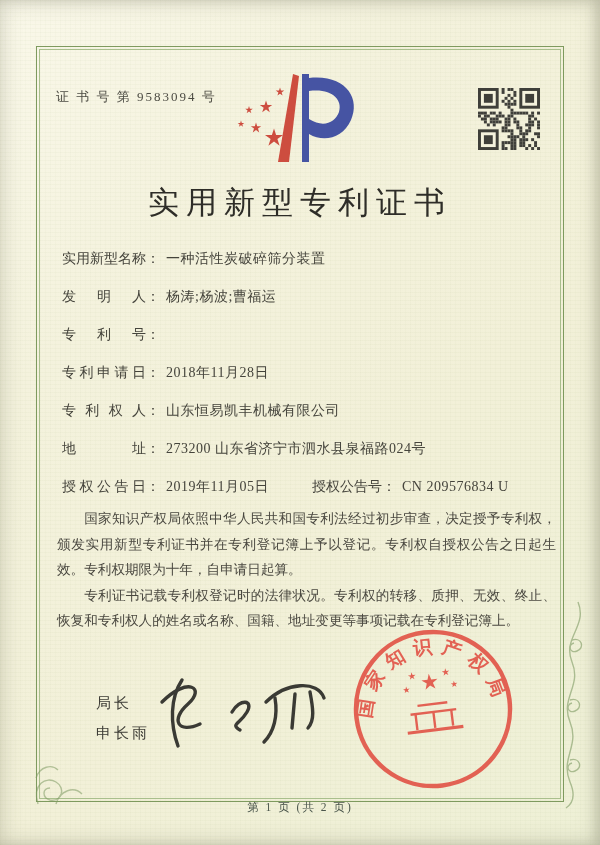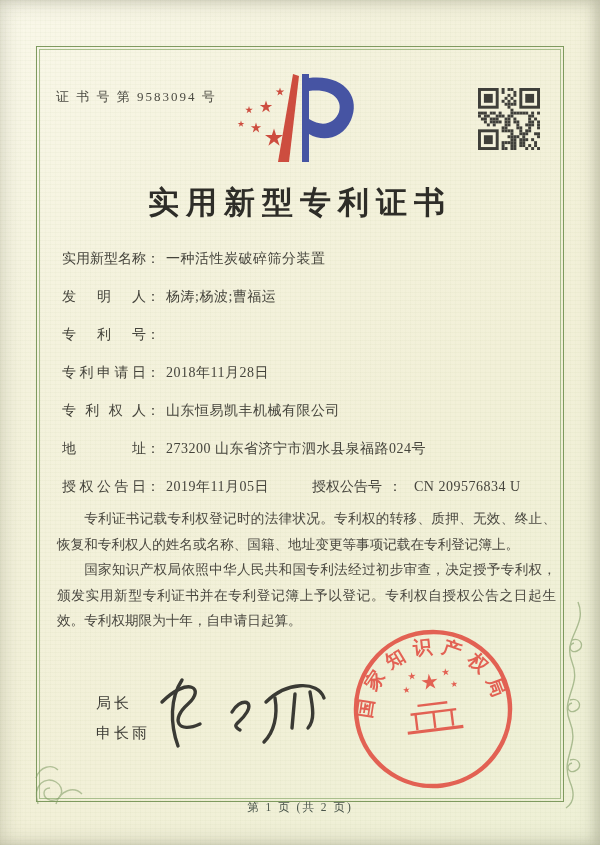--- a/index.html
+++ b/index.html
@@ -28,28 +28,28 @@
     content:"";position:absolute;inset:2px;border:1px solid #a9bf8c;
   }
   .cert-no{
     position:absolute;left:56px;top:88px;
     font-size:13px;letter-spacing:2px;color:#4c4b43;white-space:nowrap;
   }
   .logo{position:absolute;left:225px;top:66px;width:150px;height:114px;}
   .qr{position:absolute;left:478px;top:88px;width:62px;height:62px;}
   .title{
     position:absolute;left:0;right:0;top:182px;text-align:center;
-    font-size:31px;letter-spacing:7px;color:#2e2d28;font-weight:700;white-space:nowrap;
+    font-size:31px;letter-spacing:7px;color:#2e2d28;font-weight:400;white-space:nowrap;
   }
   .fields{position:absolute;left:62px;right:40px;top:240px;font-size:14px;color:#45443c;}
   .frow{height:38px;display:flex;align-items:center;position:relative;white-space:nowrap;}
   .flabel{display:inline-block;width:84px;text-align:justify;text-align-last:justify;}
   .colon{display:inline-block;margin-right:6px;}
   .fvalue{letter-spacing:.5px;}
-  .g2{position:absolute;left:250px;top:0;height:38px;display:flex;align-items:center;gap:6px;}
+  .g2{position:absolute;left:250px;top:0;height:38px;display:flex;align-items:center;}
   .body-text{
     position:absolute;left:57px;right:44px;top:506px;
     font-size:13.6px;line-height:1.88;text-align:justify;color:#4a4840;
   }
   .body-text p{margin:0;text-indent:2em;}
   .officer{position:absolute;left:64px;top:694px;font-size:15px;letter-spacing:3px;color:#3c3b35;margin-left:32px;}
   .officer div{margin-bottom:11px;}
   .sig{position:absolute;left:148px;top:666px;width:190px;height:100px;}
   .seal{position:absolute;left:348px;top:624px;width:170px;height:170px;opacity:.93;}
   .seal-date{
@@ -267,22 +267,22 @@
         <span class="fvalue">2019年11月05日</span>
       <span class="g2">
         <span>授权公告号</span>
           <span class="colon">：</span>
           <span class="fvalue">CN 209576834 U</span>
       </span>
     </div>
   </div>
 
   <div class="body-text">
+    <p>国家知识产权局依照中华人民共和国专利法经过初步审查，决定授予专利权，颁发实用新型专利证书并在专利登记簿上予以登记。专利权自授权公告之日起生效。专利权期限为十年，自申请日起算。</p>
     <p>专利证书记载专利权登记时的法律状况。专利权的转移、质押、无效、终止、恢复和专利权人的姓名或名称、国籍、地址变更等事项记载在专利登记簿上。</p>
-    <p>国家知识产权局依照中华人民共和国专利法经过初步审查，决定授予专利权，颁发实用新型专利证书并在专利登记簿上予以登记。专利权自授权公告之日起生效。专利权期限为十年，自申请日起算。</p>
   </div>
 
   <div class="officer">
     <div>局长</div>
     <div>申长雨</div>
   </div>
 
   <svg class="sig" viewBox="0 0 190 100">
     <g fill="none" stroke="#3a3a34" stroke-width="3.4" stroke-linecap="round" stroke-linejoin="round">
       <path d="M34,14 C22,32 22,58 30,80"></path>

